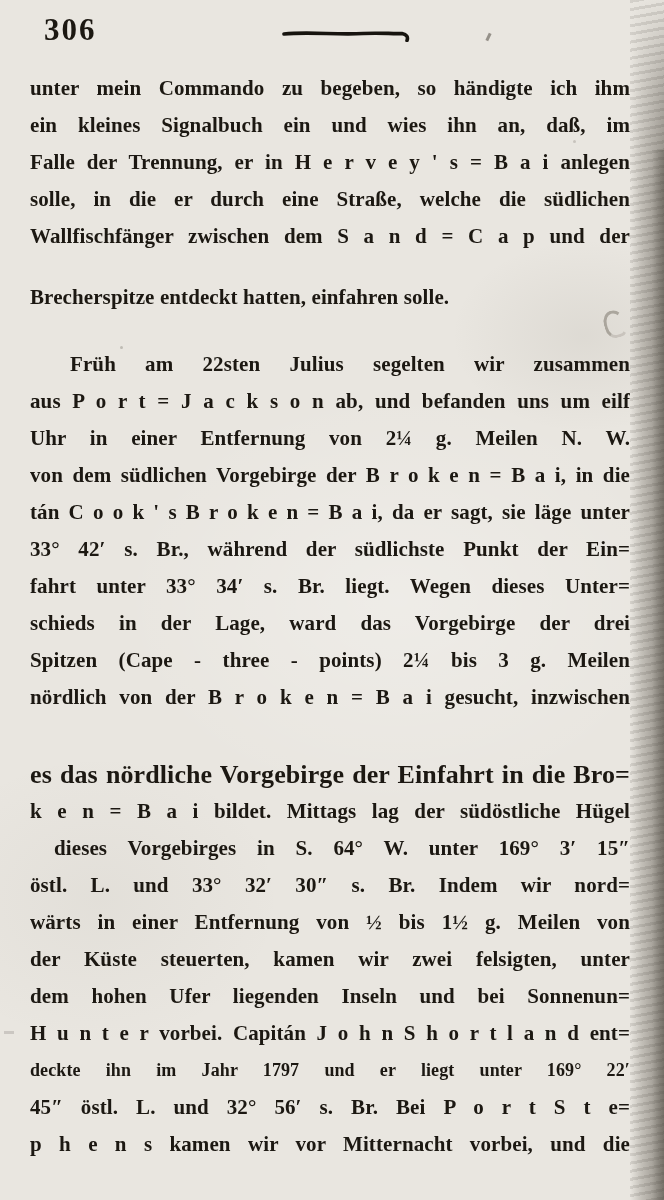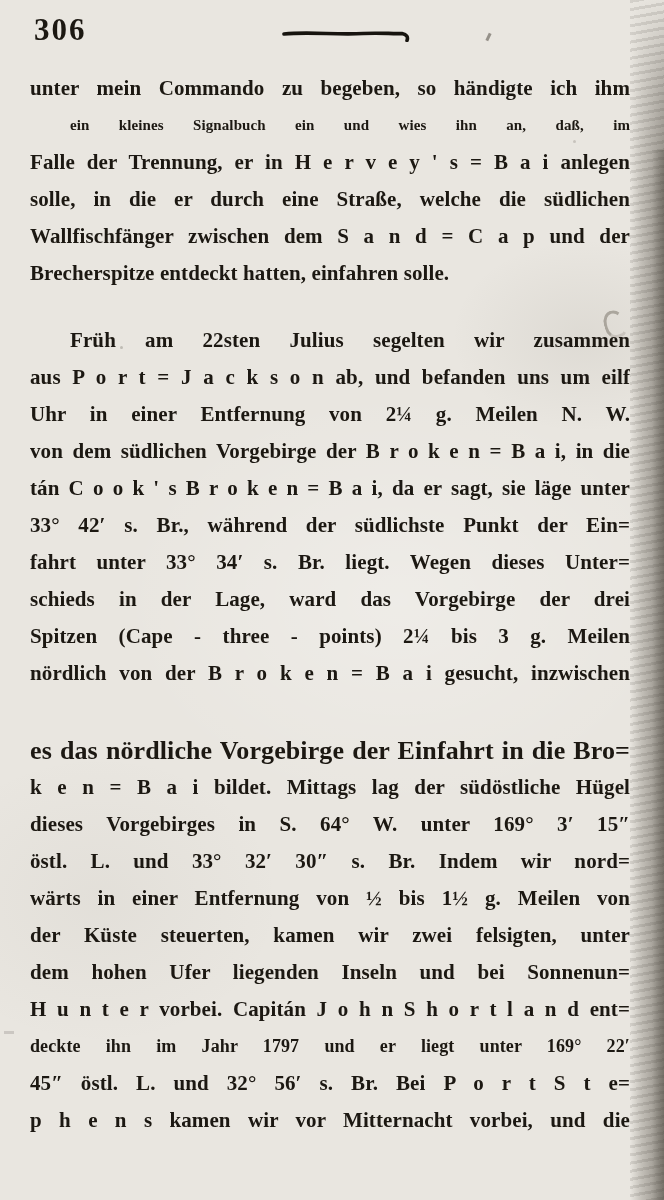--- a/index.html
+++ b/index.html
@@ -21,21 +21,21 @@
     background:
       repeating-linear-gradient(170deg, rgba(55,50,43,0.12) 0 3px, rgba(0,0,0,0) 3px 8px),
       linear-gradient(to bottom, rgba(233,230,224,0.95) 0, rgba(233,230,224,0.35) 90px, rgba(0,0,0,0) 190px),
       linear-gradient(to right, rgba(136,131,122,0) 0, rgba(136,131,122,0.40) 35%, rgba(106,101,92,0.72) 100%);
   }
   .edge-inner {
     position:absolute; top:150px; right:0; width:12px; height:1050px;
     background: linear-gradient(to right, rgba(0,0,0,0), rgba(70,66,58,0.35));
   }
   .pagenum {
-    position:absolute; top:12px; left:34px;
+    position:absolute; top:12px; left:44px;
     font-size:31px; font-weight:bold; letter-spacing:2px;
   }
   .rule { position:absolute; top:28px; left:281px; }
   .body {
     position:absolute; top:70px; left:30px; width:600px;
   }
   .par + .par { margin-top:30px; }
   .line {
     height:37px; line-height:37px;
     font-size:21px; font-weight:bold;
@@ -68,40 +68,40 @@
 
   <div class="rule">
     <svg width="132" height="14">
       <path d="M3 6 C 28 3.5, 55 7, 82 5.5 C 98 4.5, 112 6, 121 5.5 q 7 1.5 5 7" stroke="#17140f" stroke-width="3.6" fill="none" stroke-linecap="round"></path>
     </svg>
   </div>
 
   <div class="body">
       <div class="par">
         <div class="line" style="font-size: 21px;">unter mein Commando zu begeben, so händigte ich ihm</div>
-        <div class="line" style="font-size: 15px; margin-left: 40px;">ein kleines Signalbuch ein und wies ihn an, daß, im</div>
+        <div class="line" style="font-size: 21px;">ein kleines Signalbuch ein und wies ihn an, daß, im</div>
         <div class="line" style="font-size: 21px;">Falle der Trennung, er in H e r v e y ' s = B a i anlegen</div>
         <div class="line" style="font-size: 21px;">solle, in die er durch eine Straße, welche die südlichen</div>
         <div class="line" style="font-size: 21px;">Wallfischfänger zwischen dem S a n d = C a p und der</div>
-        <div class="line no-just" style="font-size: 21px;">Brecherspitze entdeckt hatten, einfahren solle.</div>
+        <div class="line no-just" style="font-size: 21px; margin-top: 24px;">Brecherspitze entdeckt hatten, einfahren solle.</div>
       </div>
       <div class="par">
         <div class="line indent" style="font-size: 21px;">Früh am 22sten Julius segelten wir zusammen</div>
         <div class="line" style="font-size: 21px;">aus P o r t = J a c k s o n ab, und befanden uns um eilf</div>
         <div class="line" style="font-size: 21px;">Uhr in einer Entfernung von 2¼ g. Meilen N. W.</div>
         <div class="line" style="font-size: 21px;">von dem südlichen Vorgebirge der B r o k e n = B a i, in die</div>
         <div class="line" style="font-size: 21px;">tán C o o k ' s  B r o k e n = B a i, da er sagt, sie läge unter</div>
         <div class="line" style="font-size: 21px;">33° 42′ s. Br., während der südlichste Punkt der Ein=</div>
         <div class="line" style="font-size: 21px;">fahrt unter 33° 34′ s. Br. liegt.  Wegen dieses Unter=</div>
         <div class="line" style="font-size: 21px;">schieds in der Lage, ward das Vorgebirge der drei</div>
         <div class="line" style="font-size: 21px;">Spitzen (Cape - three - points) 2¼ bis 3 g. Meilen</div>
         <div class="line" style="font-size: 21px;">nördlich von der B r o k e n = B a i gesucht, inzwischen</div>
         <div class="line" style="font-size: 26px; margin-top: 40px;">es das nördliche Vorgebirge der Einfahrt in die Bro=</div>
         <div class="line" style="font-size: 21px;">k e n = B a i bildet.  Mittags lag der südöstliche Hügel</div>
-        <div class="line" style="font-size: 21px;">dieses Vorgebirges in S. 64° W. unter 169° 3′ 15″</div>
+        <div class="line" style="font-size: 21px; margin-left: 24px;">dieses Vorgebirges in S. 64° W. unter 169° 3′ 15″</div>
         <div class="line" style="font-size: 21px;">östl. L. und 33° 32′ 30″ s. Br.  Indem wir nord=</div>
         <div class="line" style="font-size: 21px;">wärts in einer Entfernung von ½ bis 1½ g. Meilen von</div>
         <div class="line" style="font-size: 21px;">der Küste steuerten, kamen wir zwei felsigten, unter</div>
         <div class="line" style="font-size: 21px;">dem hohen Ufer liegenden Inseln und bei Sonnenun=</div>
         <div class="line" style="font-size: 21px;">H u n t e r vorbei.  Capitán J o h n  S h o r t l a n d ent=</div>
         <div class="line" style="font-size: 18px;">deckte ihn im Jahr 1797 und er liegt unter 169° 22′</div>
         <div class="line" style="font-size: 21px;">45″ östl. L. und 32° 56′ s. Br.  Bei P o r t  S t e=</div>
         <div class="line" style="font-size: 21px;">p h e n s kamen wir vor Mitternacht vorbei, und die</div>
       </div>
     </div>

